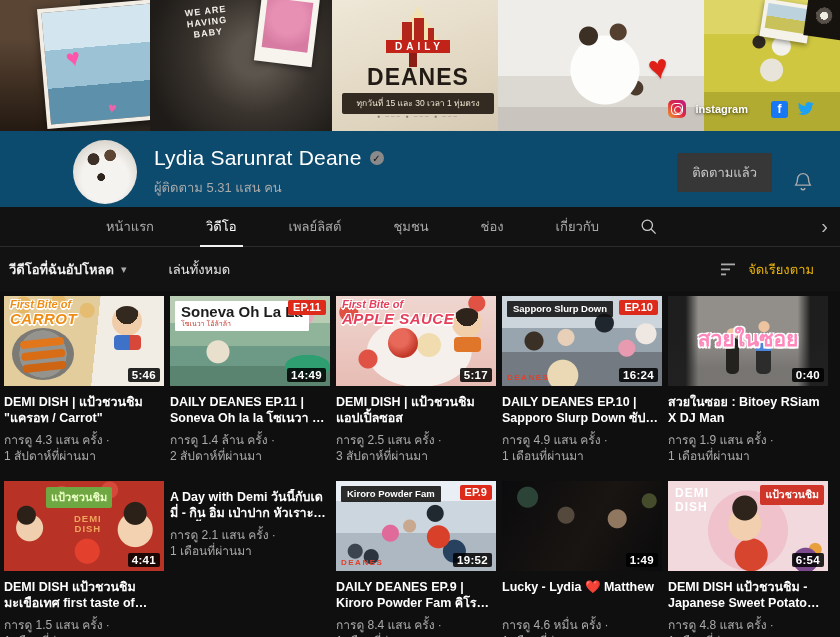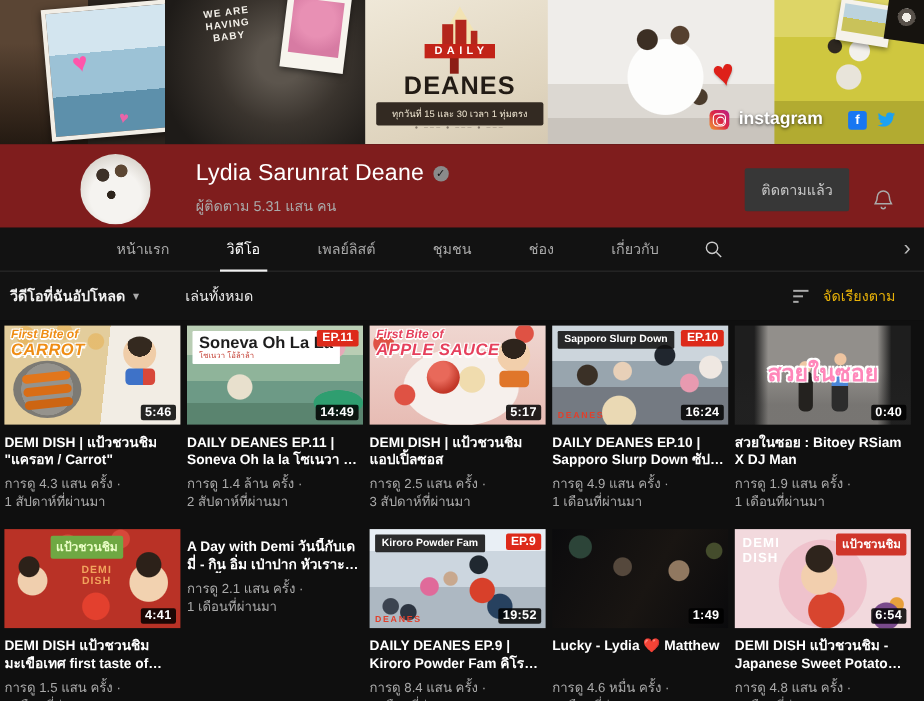--- a/index.html
+++ b/index.html
@@ -55,27 +55,27 @@
           transform:rotate(9deg); box-shadow:0 2px 5px rgba(0,0,0,.4); }
   .fr1::after { content:""; position:absolute; inset:4px 4px 9px 4px; background:linear-gradient(180deg,#bcd3de 0 50%,#c9c25a 50%); }
   .cam { position:absolute; right:-6px; top:-4px; width:40px; height:42px; background:#16130f; transform:rotate(8deg); }
   .cam::after { content:""; position:absolute; left:10px; top:12px; width:16px; height:16px; border-radius:50%;
           background:radial-gradient(circle,#efece4 0 35%,#58514a 36% 70%,#efece4 71%); }
   .bsocial { position:absolute; right:26px; bottom:13px; display:flex; align-items:center; gap:9px; }
   .igbox { position:relative; width:18px; height:18px; border-radius:5px;
           background:linear-gradient(45deg,#f09433,#e6683c 25%,#dc2743 50%,#cc2366 75%,#bc1888); }
   .igbox::before { content:""; position:absolute; inset:3px; border:1.4px solid #fff; border-radius:4px; }
   .igbox::after { content:""; position:absolute; left:6px; top:6px; width:6px; height:6px; border:1.4px solid #fff; border-radius:50%; }
-  .iglabel { color:#fff; font-size:16px; font-weight:600; text-shadow:0 1px 3px rgba(0,0,0,.7); margin-right:14px; }
+  .iglabel { color:#fff; font-size:11px; font-weight:600; text-shadow:0 1px 3px rgba(0,0,0,.7); margin-right:14px; }
   .fbbox { width:17px; height:17px; border-radius:3px; background:#1877f2; color:#fff; font-weight:800; font-size:12px;
           display:flex; align-items:center; justify-content:center; }
   .twbird { display:flex; align-items:center; }
 
   
-  .chead { display:flex; align-items:center; height:76px; padding:6px 26px 0 73px; background:#7f1d1d;gap:24px; }
+  .chead { display:flex; align-items:center; height:76px; padding:6px 26px 0 73px; background:#0c4a6e; }
   .avatar { position:relative; width:64px; height:64px; border-radius:50%; flex:0 0 64px; overflow:hidden;
           background:radial-gradient(circle at 32% 30%, #3c3027 0 9%, transparent 10%),
                      radial-gradient(circle at 58% 24%, #5c4633 0 9%, transparent 10%),
                      radial-gradient(circle at 44% 58%, #2d241c 0 7%, transparent 8%),
                      radial-gradient(circle at 50% 60%, #f5f3f0 0 46%, #d6d1c9 80%); }
   .cinfo { margin-left:17px; }
   .cname-row { display:flex; align-items:center; gap:8px; }
   .cname { color:#fff; font-size:21px; font-weight:500; letter-spacing:.2px; }
   .verified { width:14px; height:14px; border-radius:50%; background:#8a8a8a; color:#121212; font-size:10px;
           font-weight:700; display:inline-flex; align-items:center; justify-content:center; }

